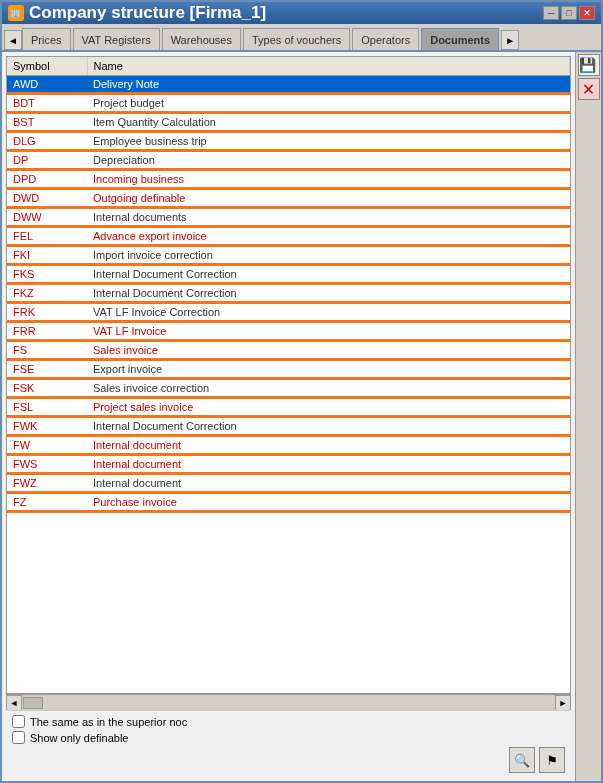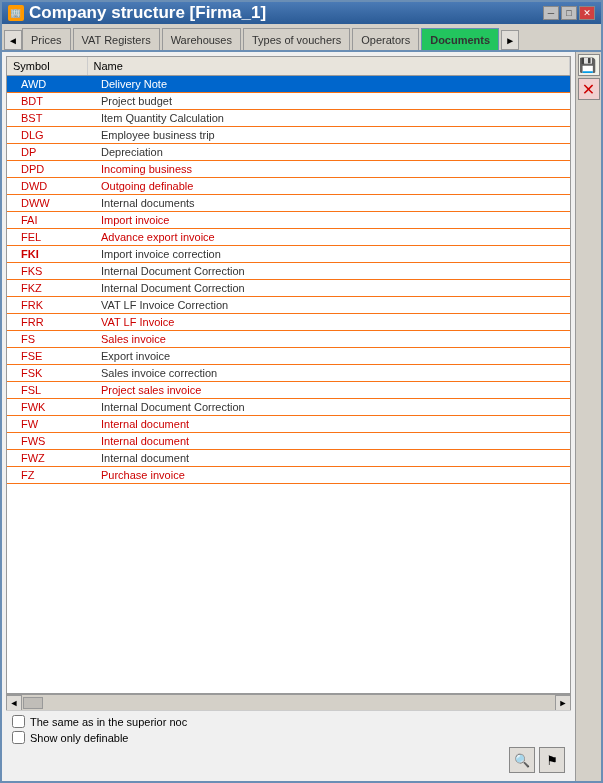--- a/index.html
+++ b/index.html
@@ -96,21 +96,21 @@
       cursor: pointer;
       font-size: 11px;
       color: #333;
       margin-right: 2px;
       height: 22px;
       display: flex;
       align-items: center;
       white-space: nowrap;
     }
     .tab.active {
-      background: #22c55e;
+      background: #a3a3a3;
       border-color: #6a8eb5;
       font-weight: bold;
       z-index: 1;
     }
 
     .content-area {
       display: flex;
       flex: 1;
       overflow: hidden;
     }
@@ -143,23 +143,23 @@
       padding: 3px 6px;
       text-align: left;
       font-size: 11px;
       font-weight: normal;
       position: sticky;
       top: 0;
       z-index: 2;
     }
 
     tbody tr td {
-      padding: 2px 14px;
+      padding: 2px 6px;
       font-size: 11px;
-      border-bottom: 1px solid #f97316;
+      border-bottom: 3px solid #f97316;
       white-space: nowrap;
     }
 
     tbody tr.selected {
       background: #0066cc;
       color: white;
     }
     tbody tr.selected td {
       color: white;
     }
@@ -331,29 +331,25 @@
               </tr>
               <tr>
                 <td class="symbol" style="width: 80px;">DWD</td>
                 <td class="name-red">Outgoing definable</td>
               </tr>
               <tr>
                 <td class="symbol" style="width: 80px;">DWW</td>
                 <td class="name-black">Internal documents</td>
               </tr>
               <tr>
-                <td class="symbol" style="width: 80px;">FAI</td>
-                <td class="name-red">Import invoice</td>
-              </tr>
-              <tr>
                 <td class="symbol" style="width: 80px;">FEL</td>
                 <td class="name-red">Advance export invoice</td>
               </tr>
               <tr>
-                <td class="symbol" style="width: 80px; font-weight: bold;">FKI</td>
+                <td class="symbol" style="width: 80px;">FKI</td>
                 <td class="name-black">Import invoice correction</td>
               </tr>
               <tr>
                 <td class="symbol" style="width: 80px;">FKS</td>
                 <td class="name-black">Internal Document Correction</td>
               </tr>
               <tr>
                 <td class="symbol" style="width: 80px;">FKZ</td>
                 <td class="name-black">Internal Document Correction</td>
               </tr>

